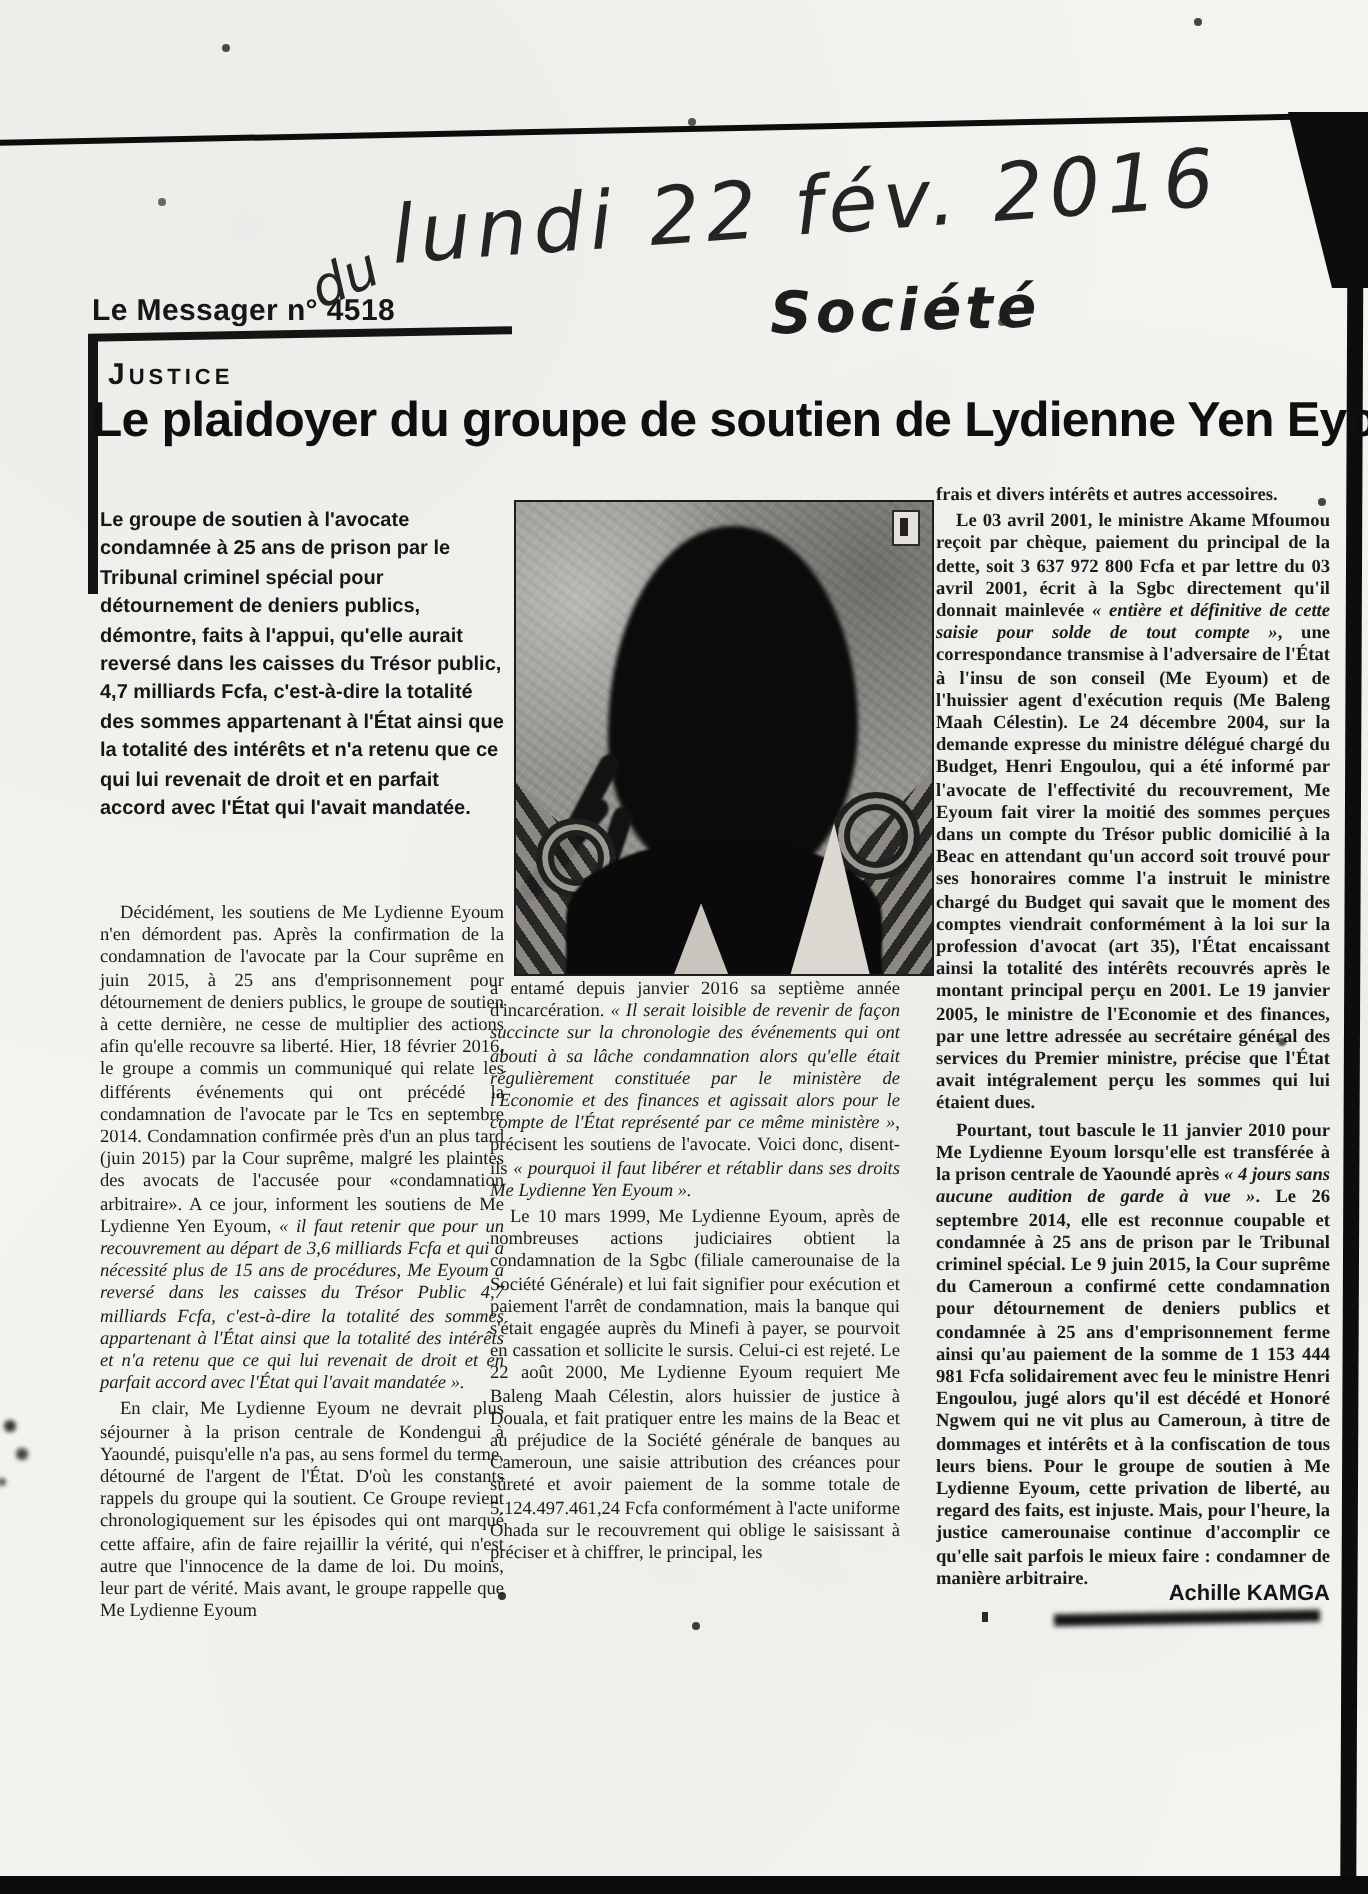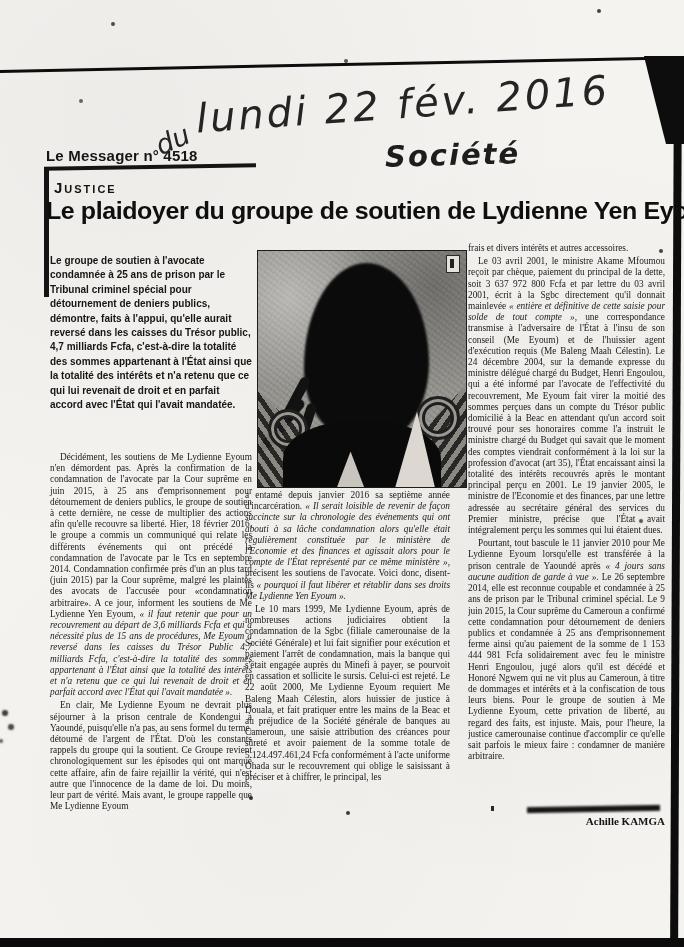--- a/index.html
+++ b/index.html
@@ -85,27 +85,27 @@
     box-shadow:inset 0 0 0 3px #9b9892, inset 0 0 0 6px #1f1f1f;}
   .r1{left:5%;bottom:16%;width:34px;height:34px;}
   .r2{right:3%;bottom:20%;width:38px;height:38px;}
   .ph-tag{position:absolute;top:4px;right:6px;width:12px;height:16px;background:#e5e2db;border:1px solid #2a2a2a;}
   .ph-tag i{position:absolute;left:3px;top:3px;width:4px;height:9px;background:#222;}
 
   
   .col{font-size:9.3px;line-height:11.2px;text-align:justify;color:#1a1a1a;}
   #col1{left:50px;top:452px;width:202px;}
   #col2{left:245px;top:490px;width:205px;}
-  #col3{left:468px;top:243px;width:197px;height:552px;overflow:hidden;}
+  #col3{left:468px;top:243px;width:197px;height:552px;overflow:hidden;font-weight:bold;}
   .bp{margin:0 0 2px 0;text-indent:10px;}
   .bp.ni{text-indent:0;}
   .it{font-style:italic;}
 
   #byline{left:468px;top:791px;width:197px;text-align:right;
-    font-family:Liberation Serif, serif;font-weight:700;font-size:11px;color:#161616;margin-top:24px;}
+    font-family:Liberation Sans, sans-serif;font-weight:700;font-size:11px;color:#161616;}
   #print-smudge{left:527px;top:806px;width:133px;height:6px;background:#151515;
     filter:blur(1.2px);transform:rotate(-1deg);}
   #smudge-dot{left:491px;top:806px;width:3px;height:5px;background:#2a2a2a;}
 </style>
 </head>
 <body>
 
 <div id="scan">
 
   <div id="fold-line" class="abs"></div>

